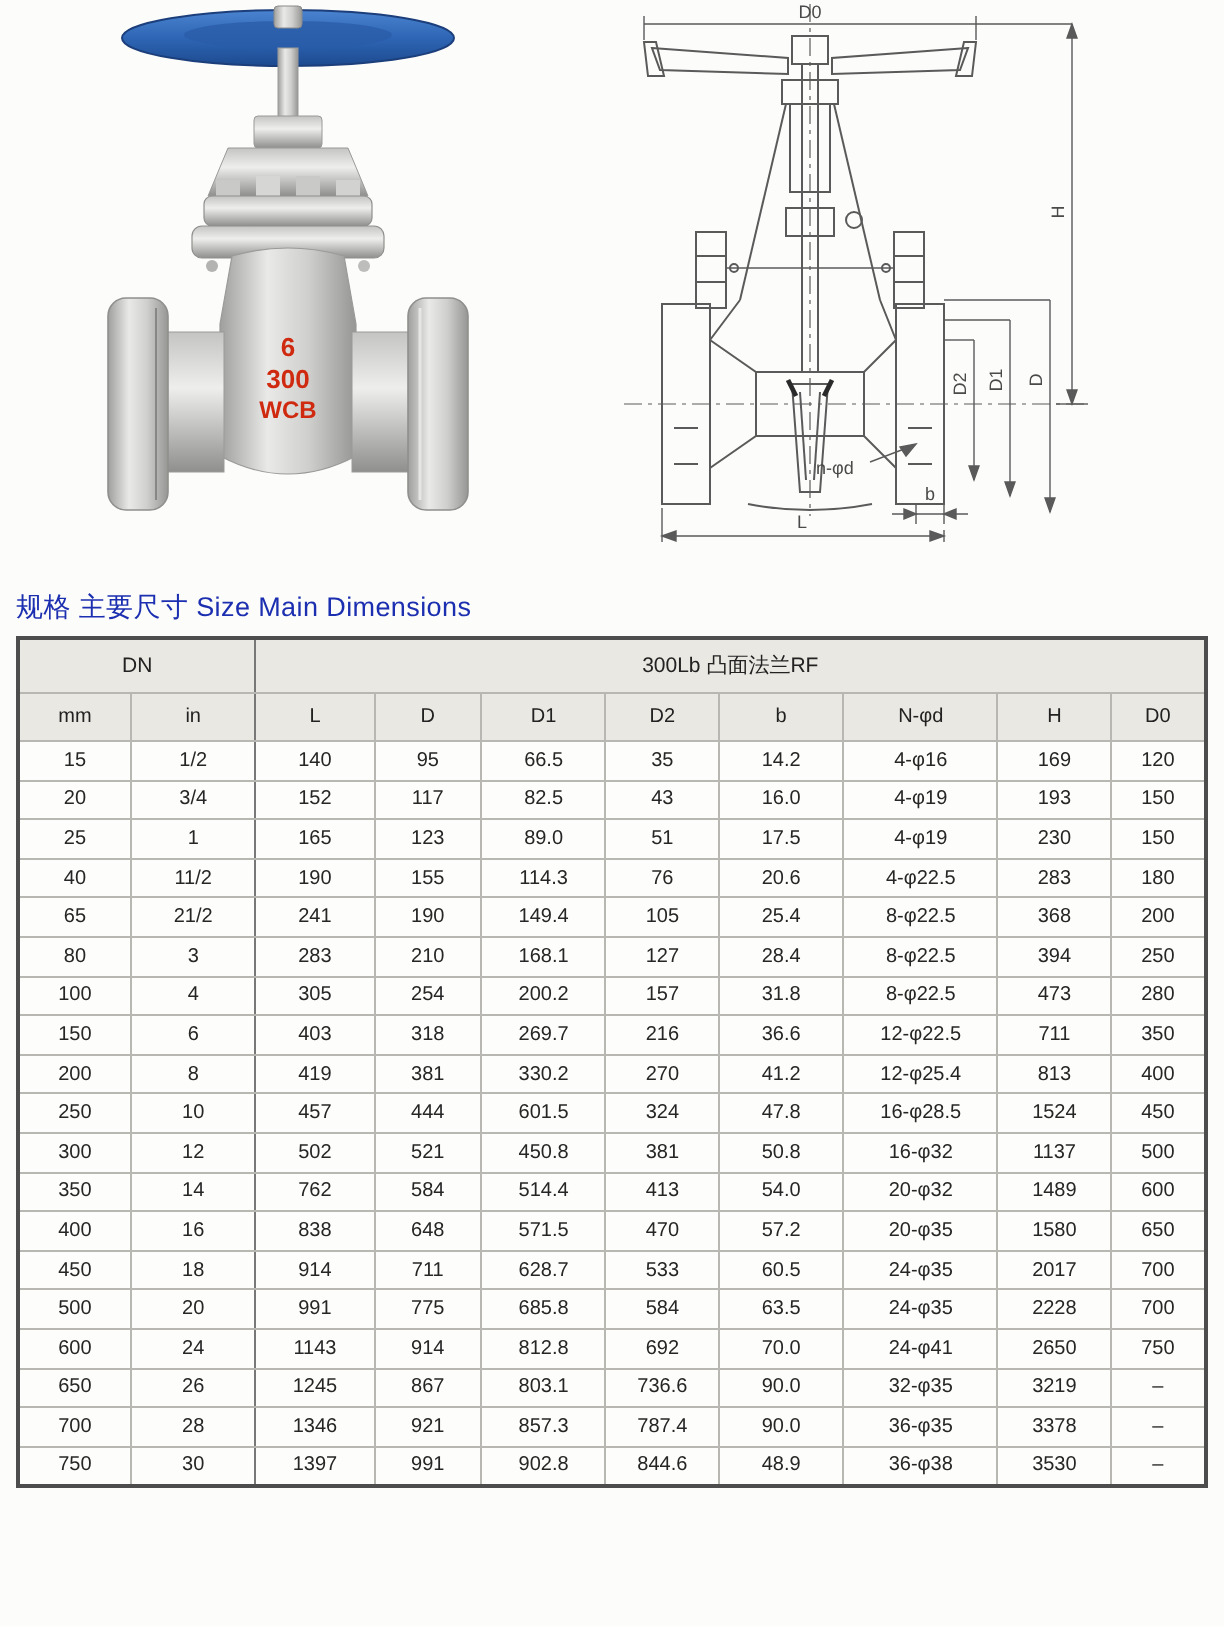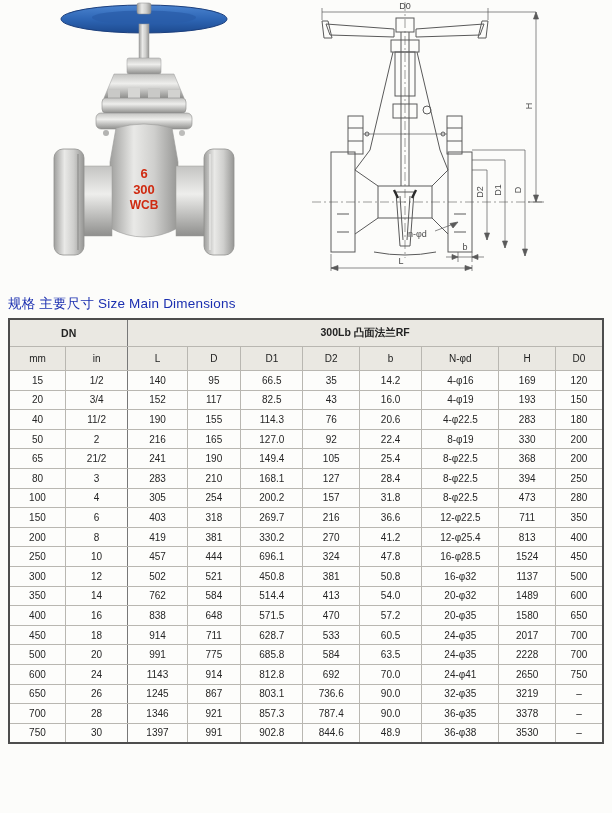--- a/index.html
+++ b/index.html
@@ -26,21 +26,21 @@
     position:absolute;top:318px;left:8px;width:596px;
     border-collapse:collapse;table-layout:fixed;
     font-size:10px;
   }
   table.dims th, table.dims td{
     border:1px solid #b9b7b1;text-align:center;vertical-align:middle;
     padding:0;overflow:hidden;white-space:nowrap;
   }
   table.dims{border:2px solid #4d4d4d;}
   table.dims thead th{background:#eae8e2;font-weight:normal;color:#222;}
-  table.dims thead tr.group th{height:26px;font-size:10.5px;font-weight:bold;}
+  table.dims thead tr.group th{height:26px;font-size:10.5px;}
   table.dims thead tr.cols th{height:23px;margin-left:28px;}
   table.dims tbody td{background:#fdfdfb;height:18.6px;color:#262626;}
   table.dims .sep{border-right:1.5px solid #787878;}
 </style>
 </head>
 <body>
 
 <div class="figures">
 
   <div class="photo-wrap">
@@ -268,44 +268,44 @@
       <td>152</td>
       <td>117</td>
       <td>82.5</td>
       <td>43</td>
       <td>16.0</td>
       <td>4-φ19</td>
       <td>193</td>
       <td>150</td>
     </tr>
       <tr>
+      <td>25</td>
+      <td class="sep">1</td>
+      <td>165</td>
+      <td>123</td>
+      <td>89.0</td>
+      <td>51</td>
+      <td>17.5</td>
+      <td>4-φ19</td>
+      <td>230</td>
+      <td>150</td>
+    </tr>
+      <tr>
       <td>40</td>
       <td class="sep">11/2</td>
       <td>190</td>
       <td>155</td>
       <td>114.3</td>
       <td>76</td>
       <td>20.6</td>
       <td>4-φ22.5</td>
       <td>283</td>
       <td>180</td>
     </tr>
       <tr>
-      <td>50</td>
-      <td class="sep">2</td>
-      <td>216</td>
-      <td>165</td>
-      <td>127.0</td>
-      <td>92</td>
-      <td>22.4</td>
-      <td>8-φ19</td>
-      <td>330</td>
-      <td>200</td>
-    </tr>
-      <tr>
       <td>65</td>
       <td class="sep">21/2</td>
       <td>241</td>
       <td>190</td>
       <td>149.4</td>
       <td>105</td>
       <td>25.4</td>
       <td>8-φ22.5</td>
       <td>368</td>
       <td>200</td>
@@ -356,21 +356,21 @@
       <td>41.2</td>
       <td>12-φ25.4</td>
       <td>813</td>
       <td>400</td>
     </tr>
       <tr>
       <td>250</td>
       <td class="sep">10</td>
       <td>457</td>
       <td>444</td>
-      <td>696.1</td>
+      <td>601.5</td>
       <td>324</td>
       <td>47.8</td>
       <td>16-φ28.5</td>
       <td>1524</td>
       <td>450</td>
     </tr>
       <tr>
       <td>300</td>
       <td class="sep">12</td>
       <td>502</td>

